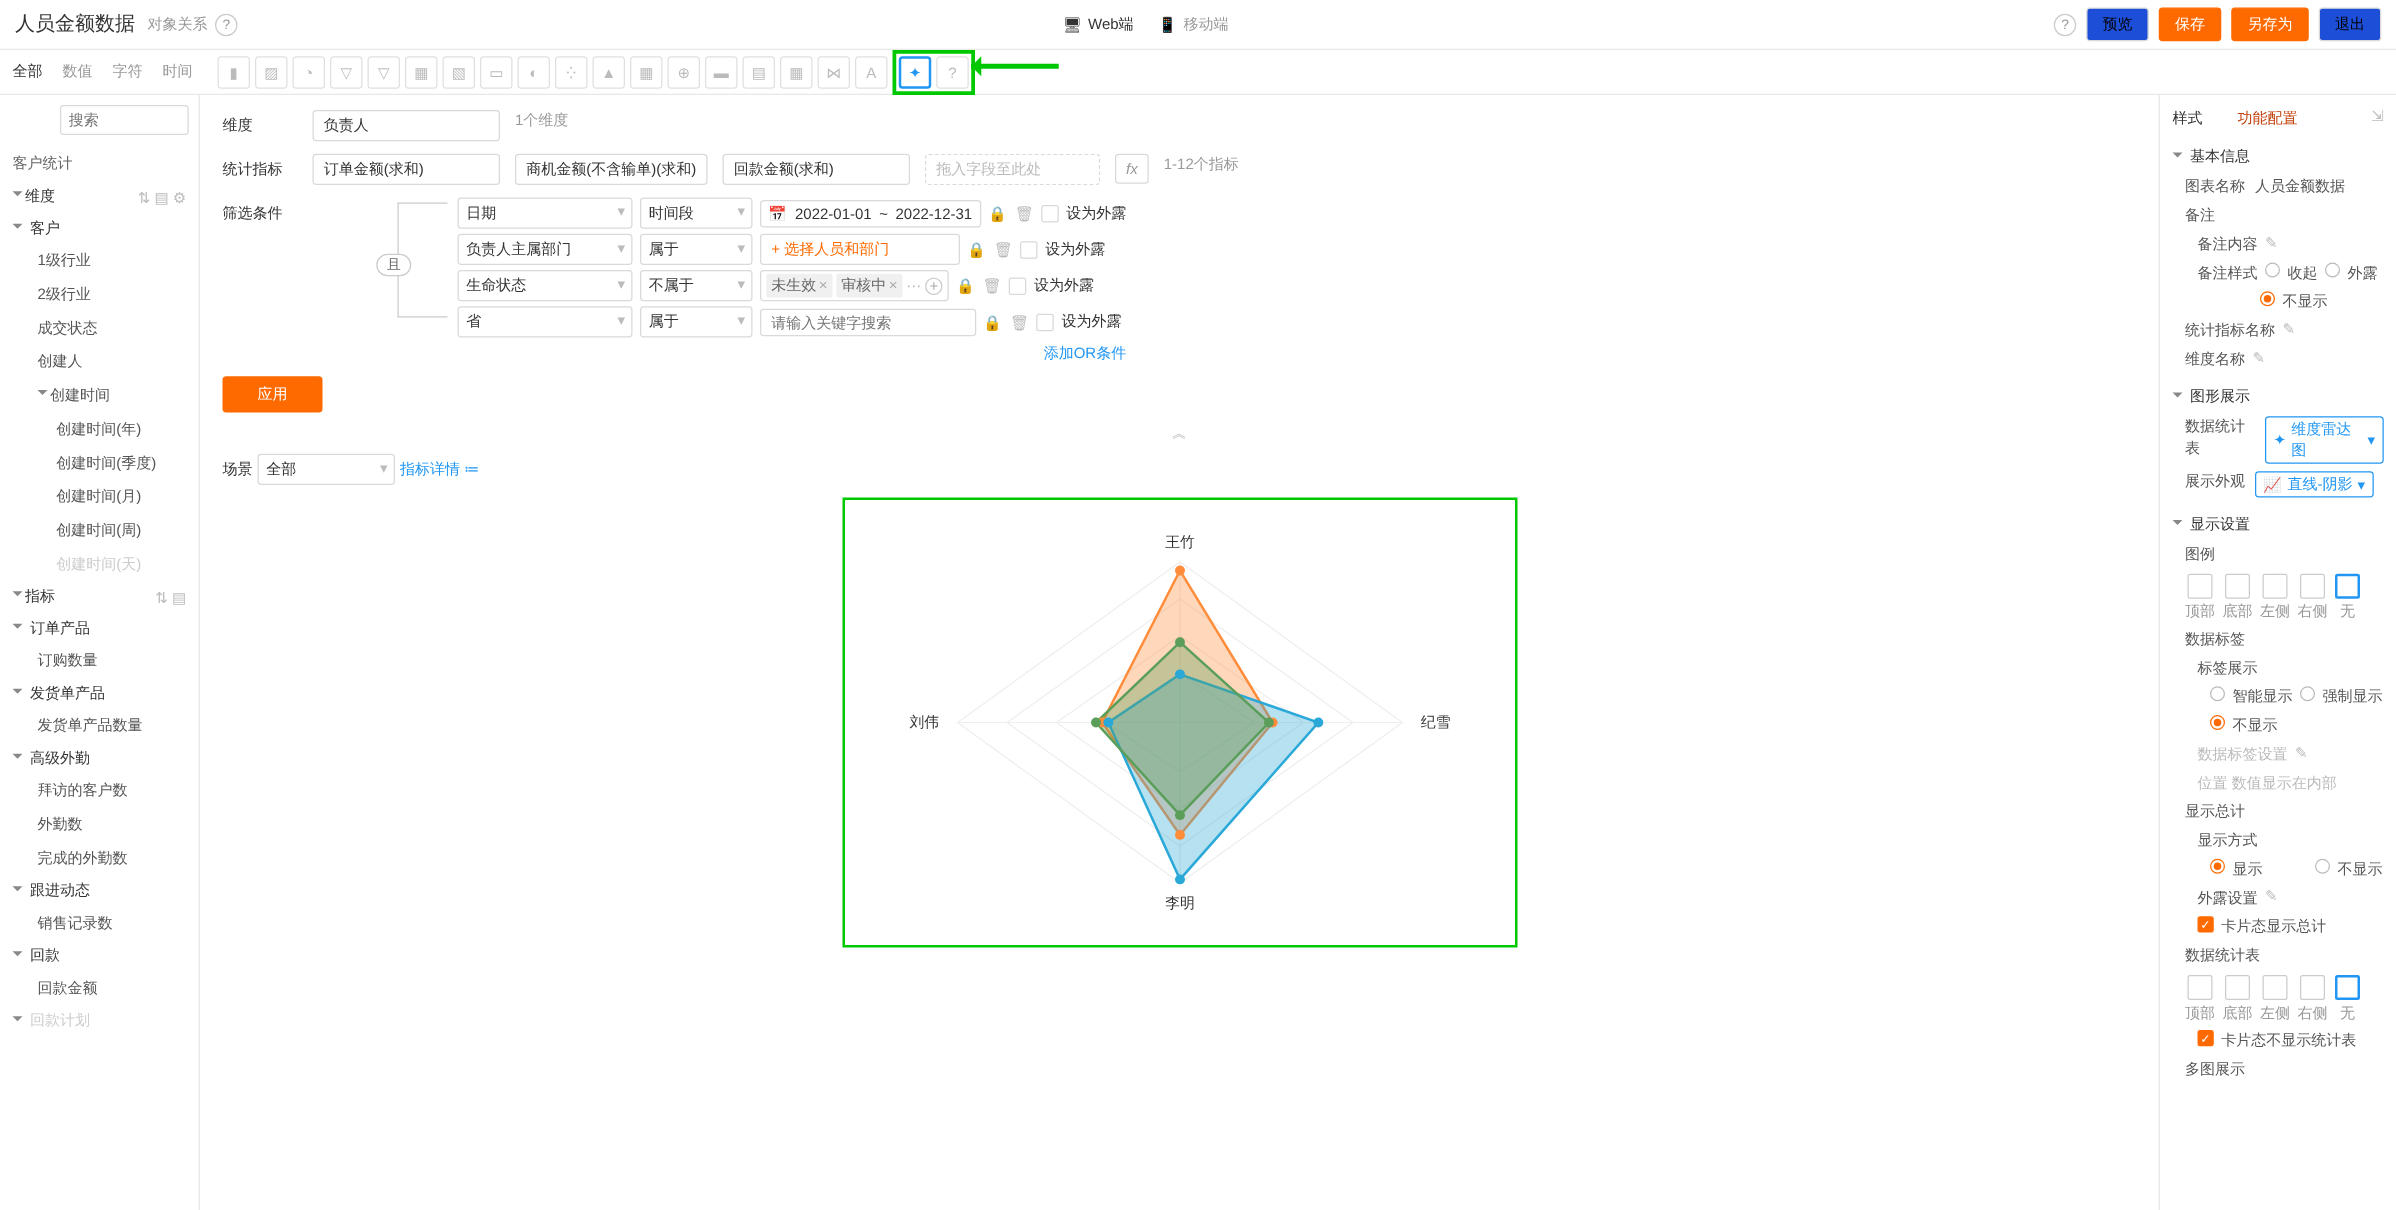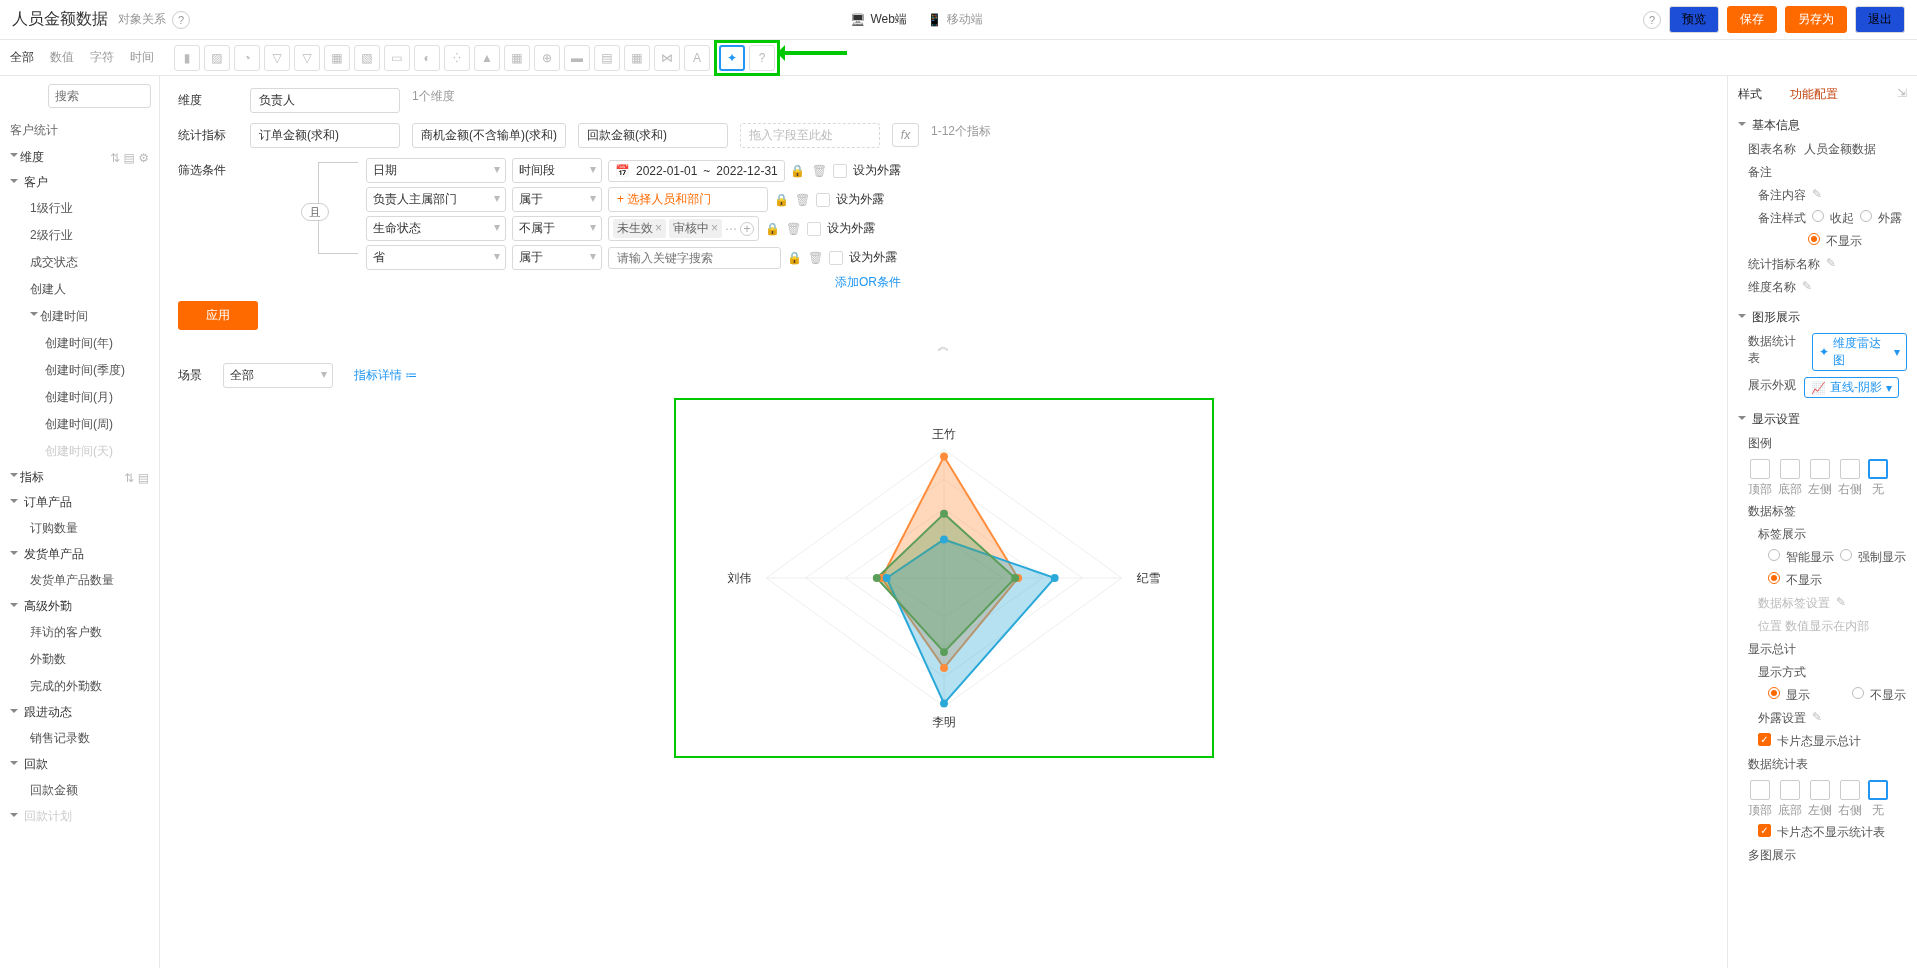--- a/index.html
+++ b/index.html
@@ -47,21 +47,21 @@
 .sel{border:1px solid #d9d9d9;border-radius:3px;padding:3px 18px 3px 6px;min-width:140px;background:#fff;color:#333;position:relative;}
 .sel::after{content:"▾";position:absolute;right:5px;color:#bbb;}
 .sel.sm{min-width:90px;}
 .date-range{border:1px solid #d9d9d9;border-radius:3px;padding:3px 6px;display:flex;align-items:center;gap:6px;color:#333;}
 .icon-sm{color:#bbb;cursor:pointer;}
 .checkbox{width:14px;height:14px;border:1px solid #d9d9d9;border-radius:2px;}
 .or-link{color:#2196f3;cursor:pointer;margin-left:auto;}
 .link-orange{color:#ff6a00;}
 .apply-btn{background:#ff6a00;color:#fff;border:none;border-radius:3px;padding:6px 28px;cursor:pointer;}
 .divider-collapse{text-align:center;color:#bbb;margin:8px 0;cursor:pointer;}
-.scene-row{display:flex;align-items:center;gap:21px;margin-bottom:10px;}
+.scene-row{display:flex;align-items:center;gap:4px;margin-bottom:10px;}
 .chart-container{border:2px solid #00c800;padding:10px;height:360px;margin:8px auto 0;width:540px;position:relative;}
 .radar-svg{width:100%;height:100%;}
 .axis-label{fill:#333;font-size:12px;}
 .footer-info{display:flex;justify-content:space-between;padding:8px 0;color:#2196f3;}
 .footer-right{color:#999;}
 .sidebar-right{width:190px;border-left:1px solid #e8e8e8;padding:10px;overflow-y:auto;font-size:12px;color:#333;}
 .rs-tabs{display:flex;gap:28px;margin-bottom:10px;}
 .rs-tab{color:#c2410c;}
 .rs-tab.active{color:#333;font-weight:500;}
 .rs-section{margin-bottom:6px;}

